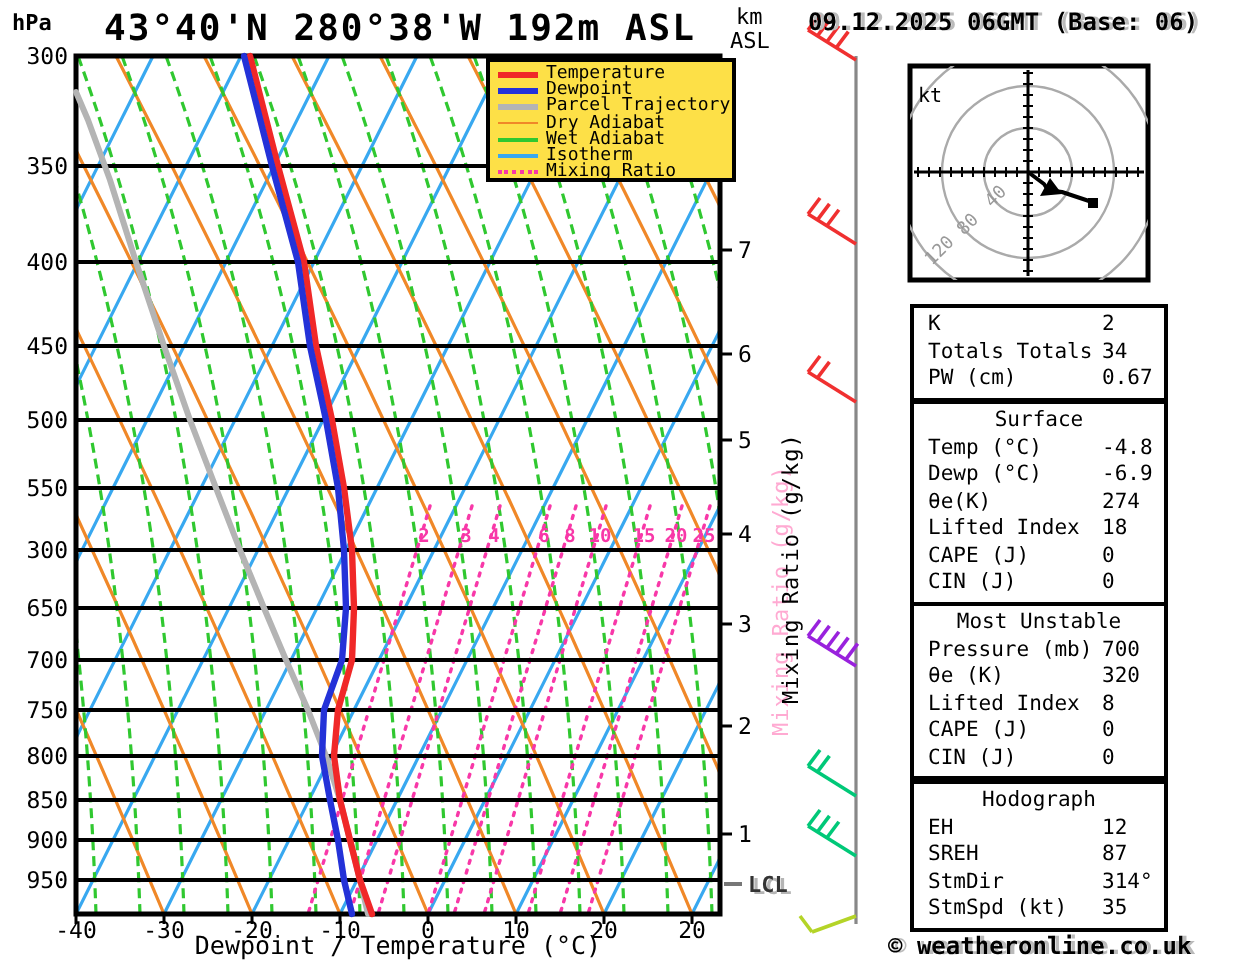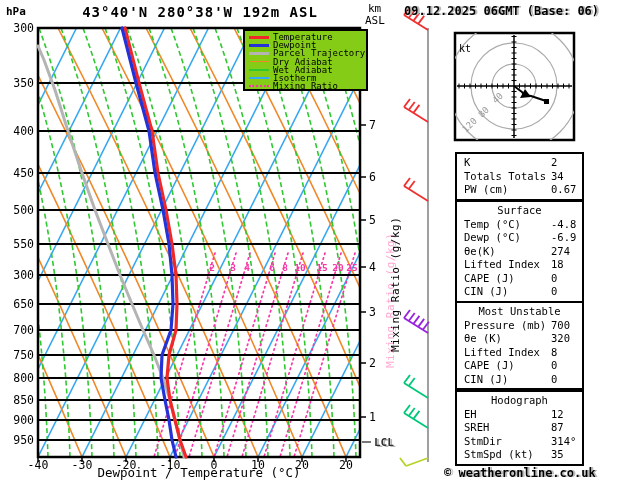--- a/index.html
+++ b/index.html
@@ -2,34 +2,34 @@
 <html><head>
 <meta charset="utf-8">
 <style>
   * { box-sizing: border-box; margin: 0; padding: 0; }
   body { background:#fff; }
   .screen { position:relative; width:629px; height:486px; background:#fff;
             font-family:"DejaVu Sans Mono", monospace; color:#000; overflow:hidden; }
   svg.layer { position:absolute; left:0; top:0; }
   .lbl { position:absolute; white-space:nowrap; }
   .hpa-lbl { left:6px; top:5px; font-size:11px; font-weight:bold; }
-  .title { left:40px; top:4px; width:320px; text-align:center; font-size:14px; font-weight:bold; letter-spacing:1px; }
+  .title { left:40px; top:4px; width:320px; text-align:center; font-size:18px; font-weight:bold; letter-spacing:1px; }
   .km-lbl { left:368px; top:2px; font-size:11px; }
   .asl-lbl { left:365px; top:14px; font-size:11px; }
   .datetime { left:404px; top:4px; width:224px; font-size:12px; font-weight:bold; text-shadow:2px 0 #bbb; }
   .xlabel { left:38px; top:465px; width:322px; text-align:center; font-size:12.5px; }
   .ticklab { position:absolute; width:40px; text-align:center; font-size:11.5px; }
   .plab { position:absolute; width:28px; text-align:right; font-size:11.5px; }
   .kmlab { position:absolute; font-size:11.5px; }
   .lcl { left:374px; top:436px; font-size:11px; font-weight:bold; color:#333; text-shadow:2px 1px #b5b5b5; }
   .mixlab { left:389px; top:352px; transform:rotate(-90deg); transform-origin:0 0; font-size:11px; letter-spacing:0.5px; }
   .mixlab-shadow { left:384px; top:368px; transform:rotate(-90deg); transform-origin:0 0; font-size:11px; letter-spacing:0.5px; color:#ffaad2; }
   .kt-lbl { left:459px; top:43px; font-size:10px; }
   .legend { position:absolute; left:243px; top:29px; width:125px; height:62px;
-            border:2.5px solid #000; background:#84cc16; padding:2px 0 0 4px; z-index:5; }
+            border:2.5px solid #000; background:#fde047; padding:2px 0 0 4px; z-index:5; }
   .legrow { display:flex; align-items:center; height:8.2px; }
   .legsample { width:20px; flex:none; margin-right:4px; }
   .leglabel { font-size:9px; line-height:8px; white-space:nowrap; }
   .panel { position:absolute; left:455px; width:129px; border:2.5px solid #000;
            background:#fff; padding:2px 0; z-index:5; }
   .ptitle { height:13.5px; line-height:13.5px; font-size:10.5px; text-align:center; }
   .prow { position:relative; height:13.5px; line-height:13.5px; font-size:10.5px; padding-left:7px; }
   .pval { position:absolute; left:94px; top:0; }
   .credit { left:444px; top:466px; font-size:12px; font-weight:bold; text-shadow:2px 0 #bbb; }
 </style>

